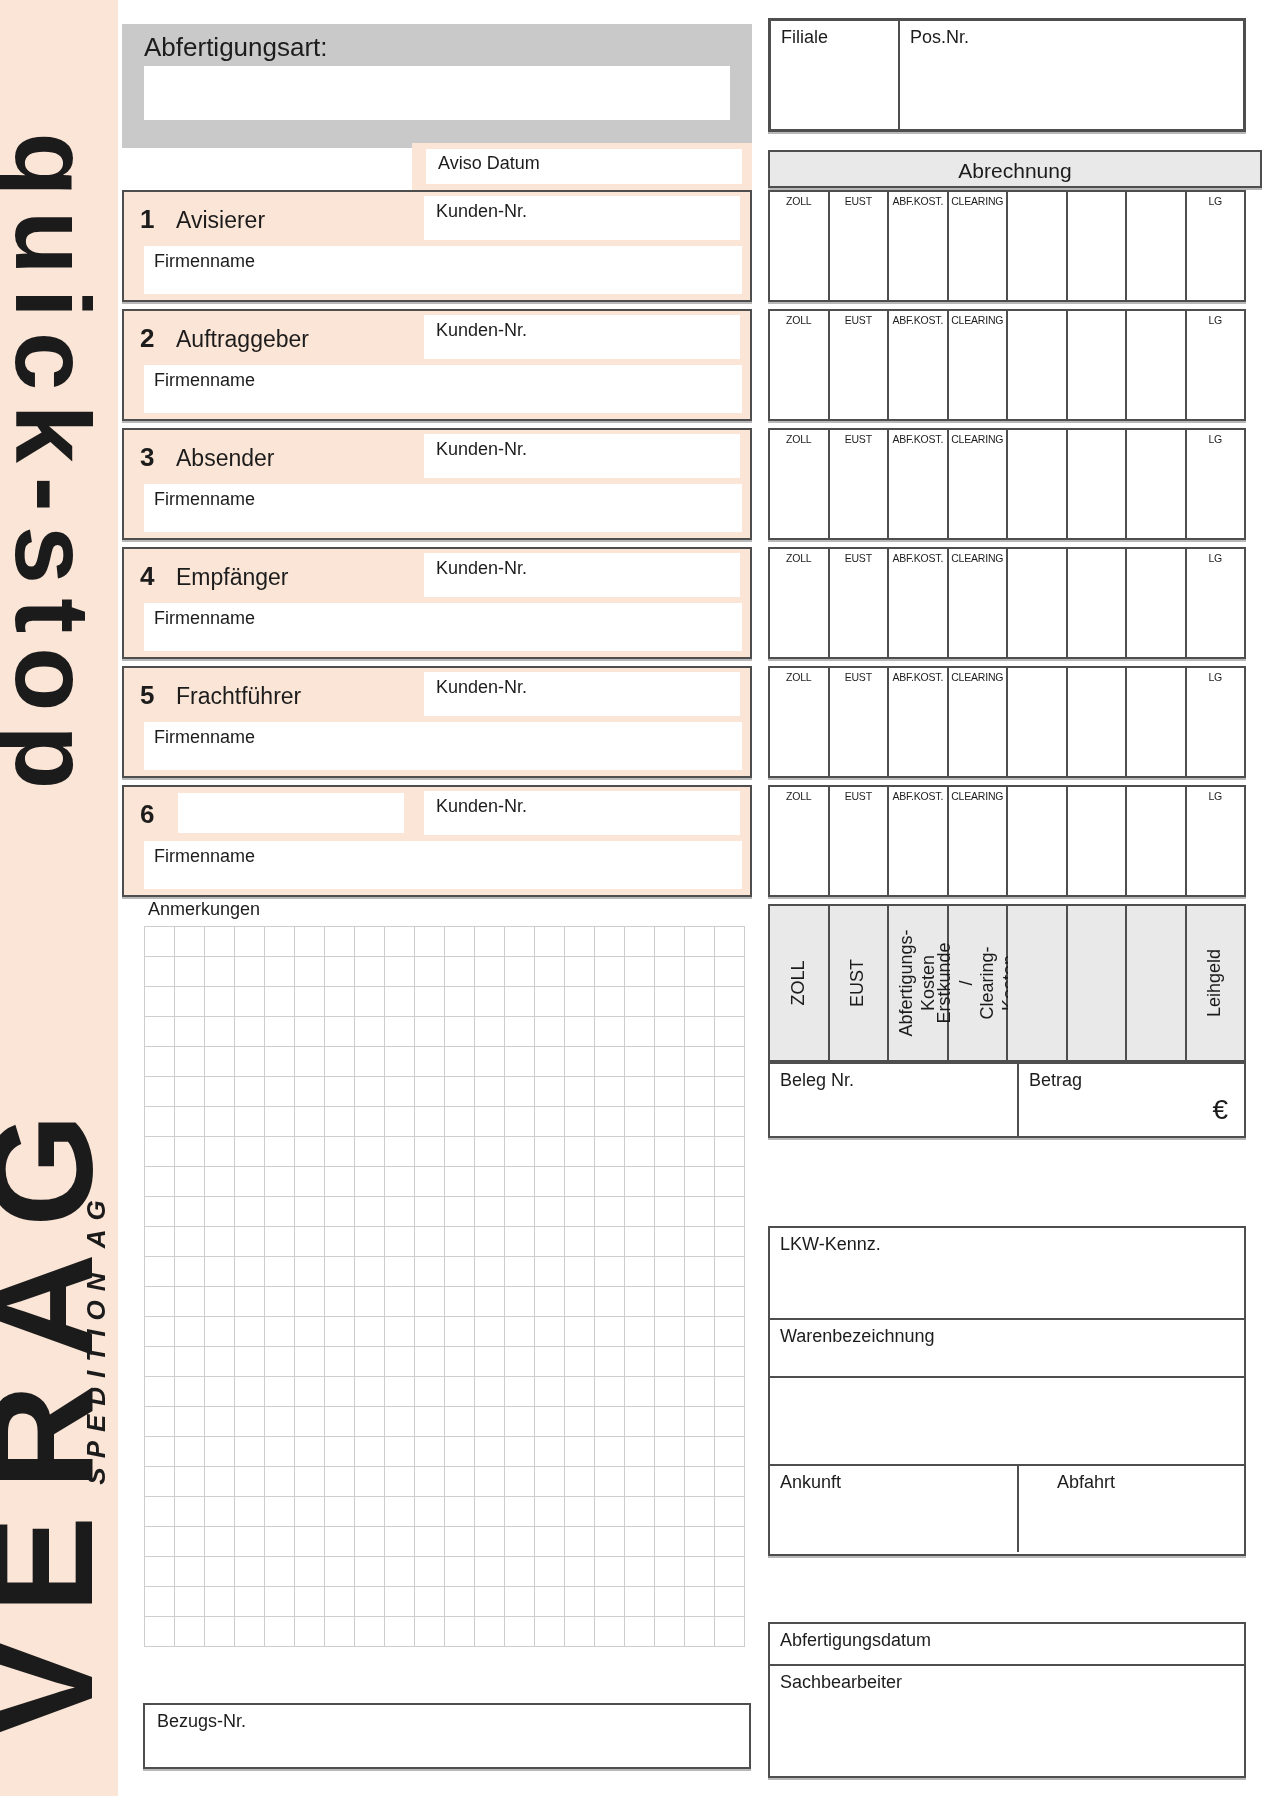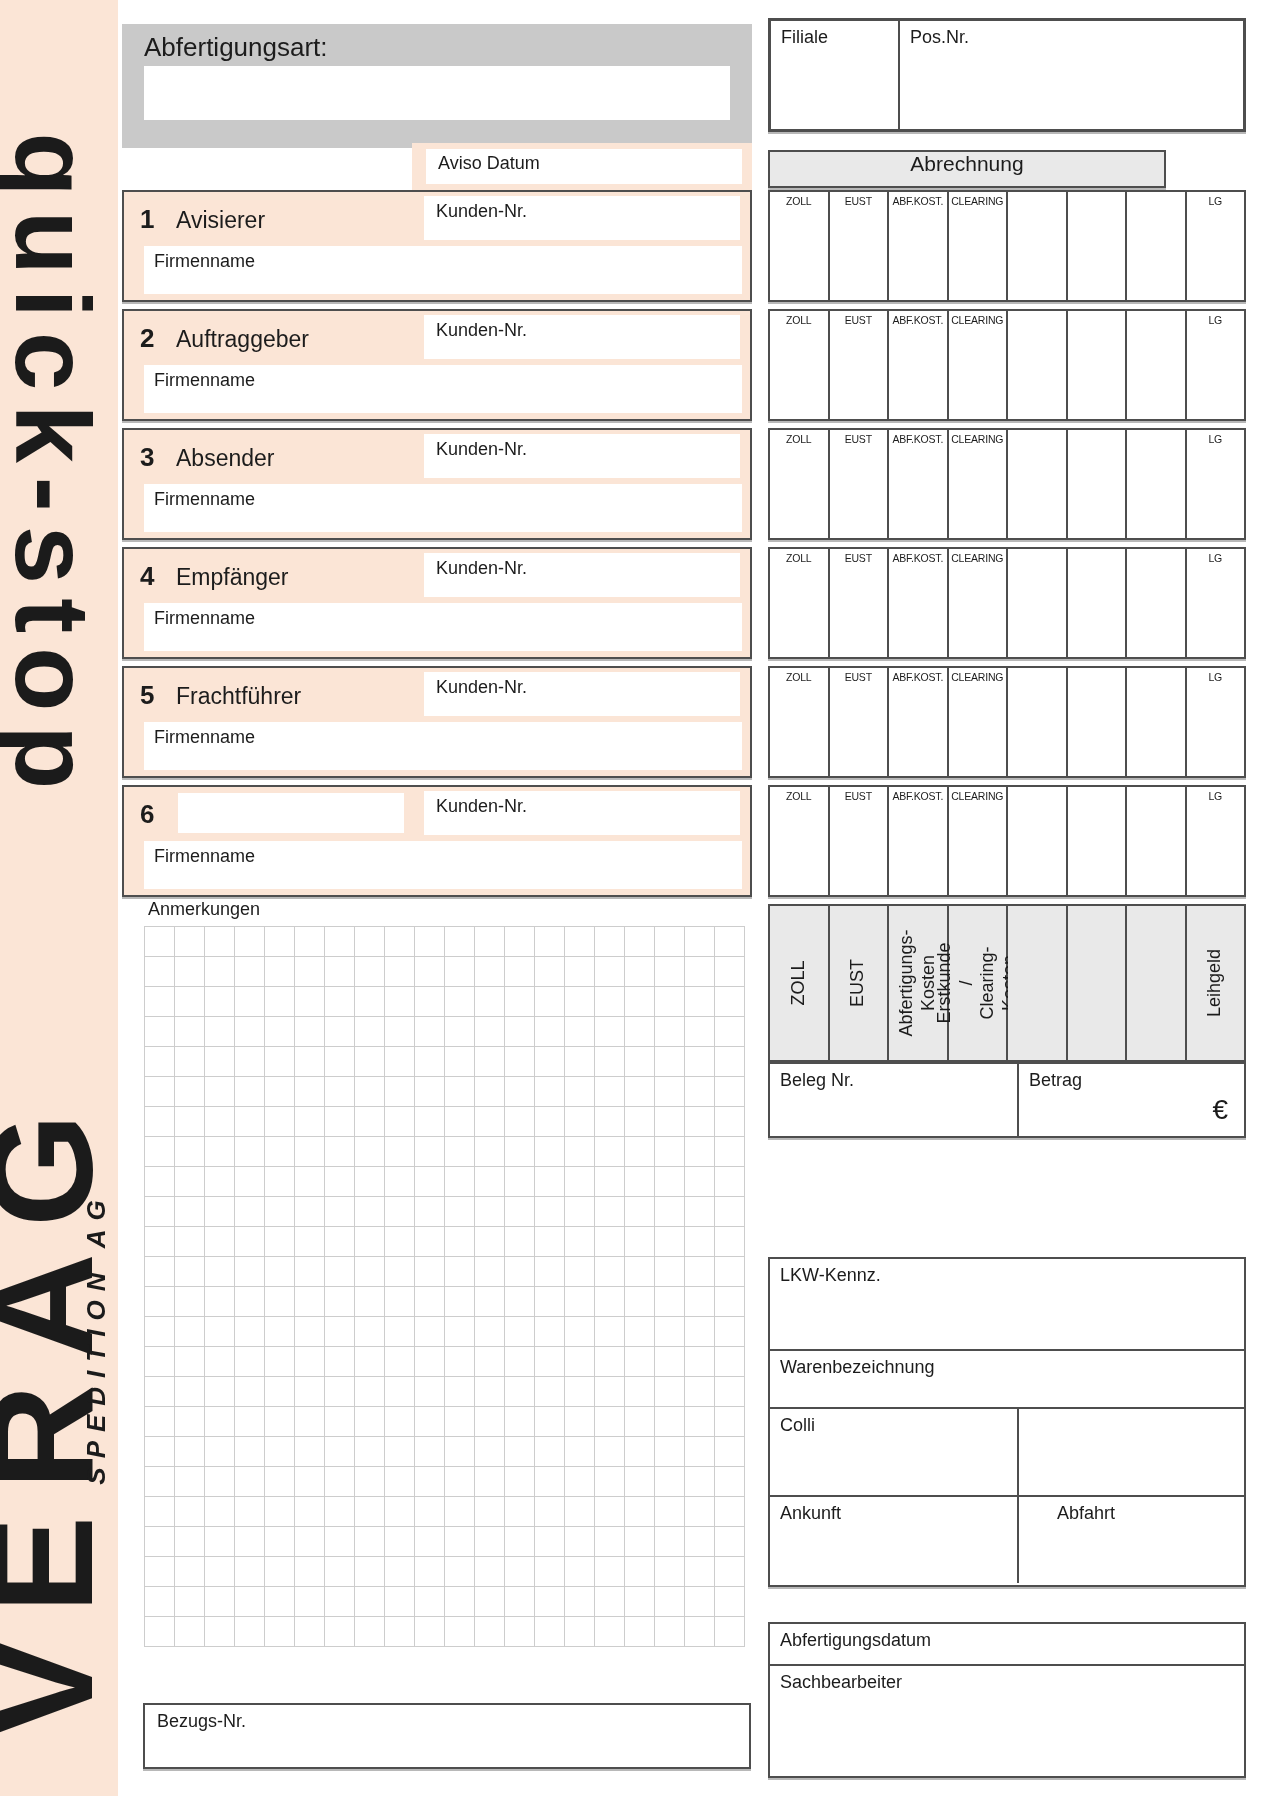--- a/index.html
+++ b/index.html
@@ -43,22 +43,22 @@
     border:2px solid var(--border,#4e4e4e);background:var(--peach,#fbe5d6);
     box-shadow:0 2px 0 rgba(0,0,0,.28);
   }
   .sec-num{position:absolute;left:16px;top:12px;font-size:26px;font-weight:bold;}
   .sec-label{position:absolute;left:52px;top:15px;font-size:23px;}
   .sec-role-field{position:absolute;left:54px;top:6px;width:226px;height:40px;background:#fff;}
   .kunden-field{position:absolute;left:300px;top:4px;width:316px;height:44px;background:#fff;padding:5px 0 0 12px;box-sizing:border-box;}
   .firma-field{position:absolute;left:20px;top:54px;width:598px;height:48px;background:#fff;padding:5px 0 0 10px;box-sizing:border-box;}
   
   .abr-title{
-    left:768px;top:150px;width:398px;height:38px;background:var(--gray_light,#e9e9e9);
-    text-align:center;font-size:21px;
+    left:768px;top:150px;width:494px;height:38px;background:var(--gray_light,#e9e9e9);
+    text-align:center;font-size:21px;padding-top:7px;
   }
   .abr-rows{left:768px;top:190px;width:478px;}
   .abr-row{
     display:flex;height:112px;margin-bottom:7px;box-sizing:border-box;
     border:2px solid var(--border,#4e4e4e);background:#fff;box-shadow:0 2px 0 rgba(0,0,0,.28);
   }
   .abr-cell{flex:1;border-right:2px solid var(--border,#4e4e4e);position:relative;}
   .abr-cell:last-child{border-right:none;}
   .abr-cell-label{text-align:center;font-size:10.5px;letter-spacing:-0.2px;padding-top:3px;white-space:nowrap;overflow:hidden;}
   .rot-band{left:768px;top:904px;width:478px;height:158px;display:flex;}
@@ -77,21 +77,21 @@
   .notes-grid{
     left:144px;top:926px;width:600px;height:720px;
     background-image:
       linear-gradient(to right, var(--grid_line,#cdcdcd) 1px, transparent 1px),
       linear-gradient(to bottom, var(--grid_line,#cdcdcd) 1px, transparent 1px);
     background-size:30px 30px;
     border-right:1px solid var(--grid_line,#cdcdcd);
     border-bottom:1px solid var(--grid_line,#cdcdcd);
   }
   
-  .ship-table{left:768px;top:1226px;width:478px;height:330px;margin-top:31px;}
+  .ship-table{left:768px;top:1226px;width:478px;height:330px;}
   .ship-row{box-sizing:border-box;border-bottom:2px solid var(--border,#4e4e4e);display:flex;}
   .ship-row:last-child{border-bottom:none;gap:28px;}
   .ship-r1{height:92px;}
   .ship-r2{height:58px;}
   .ship-r3{height:88px;}
   .ship-r4{height:86px;}
   .ship-cell{flex:1;padding:6px 0 0 10px;}
   .ship-cell.split{flex:0 0 237px;border-right:2px solid var(--border,#4e4e4e);}
   
   .proc-table{left:768px;top:1622px;width:478px;height:156px;}
@@ -407,23 +407,20 @@
       <div class="ship-cell lbl">
         <span>LKW-Kennz.</span>
       </div>
     </div>
     <div class="ship-row ship-r2">
       <div class="ship-cell lbl">
         <span>Warenbezeichnung</span>
       </div>
     </div>
     <div class="ship-row ship-r3">
-      <div class="ship-cell split lbl">
-        <span>Colli</span>
-      </div>
     </div>
     <div class="ship-row ship-r4">
       <div class="ship-cell split lbl">
         <span>Ankunft</span>
       </div>
       <div class="ship-cell lbl">
         <span>Abfahrt</span>
       </div>
     </div>
   </div>

